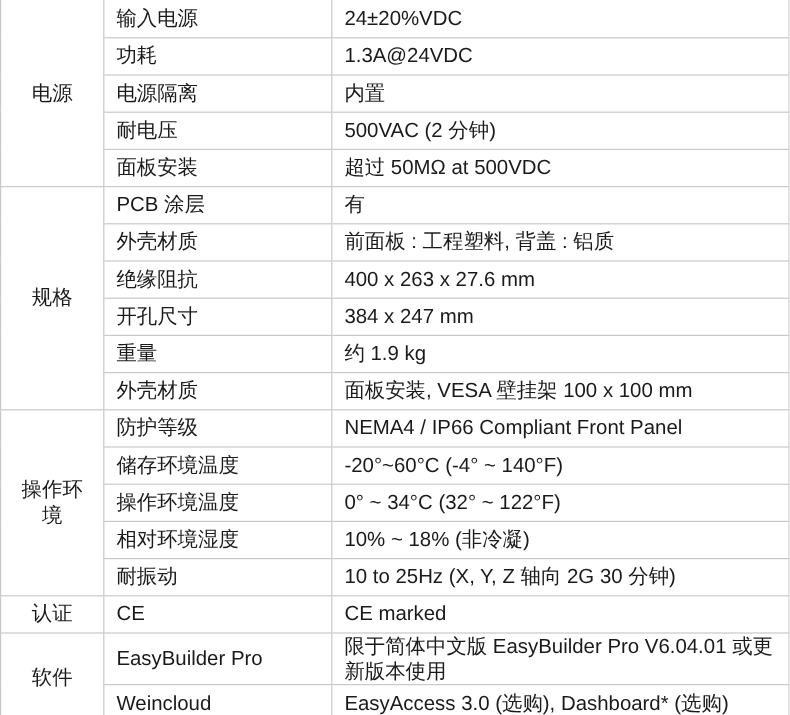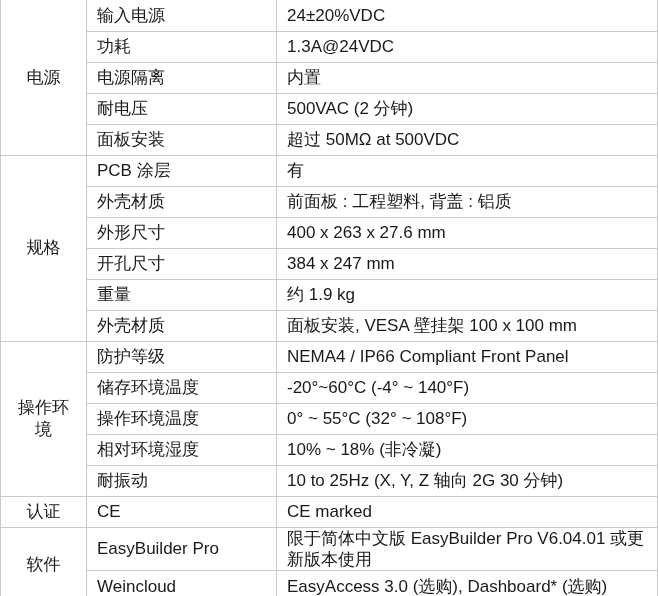--- a/index.html
+++ b/index.html
@@ -82,21 +82,21 @@
     <tr>
       <td class="group" rowspan="6">规格</td>
       <td class="item">PCB 涂层</td>
       <td class="value">有</td>
     </tr>
     <tr>
       <td class="item">外壳材质</td>
       <td class="value">前面板 : 工程塑料, 背盖 : 铝质</td>
     </tr>
     <tr>
-      <td class="item">外形尺寸</td>
+      <td class="item">绝缘阻抗</td>
       <td class="value">400 x 263 x 27.6 mm</td>
     </tr>
     <tr>
       <td class="item">开孔尺寸</td>
       <td class="value">384 x 247 mm</td>
     </tr>
     <tr>
       <td class="item">重量</td>
       <td class="value">约 1.9 kg</td>
     </tr>
@@ -109,21 +109,21 @@
       <td class="group" rowspan="5">操作环境</td>
       <td class="item">防护等级</td>
       <td class="value">NEMA4 / IP66 Compliant Front Panel</td>
     </tr>
     <tr>
       <td class="item">储存环境温度</td>
       <td class="value">-20°~60°C (-4° ~ 140°F)</td>
     </tr>
     <tr>
       <td class="item">操作环境温度</td>
-      <td class="value">0° ~ 55°C (32° ~ 108°F)</td>
+      <td class="value">0° ~ 34°C (32° ~ 122°F)</td>
     </tr>
     <tr>
       <td class="item">相对环境湿度</td>
       <td class="value">10% ~ 18% (非冷凝)</td>
     </tr>
     <tr>
       <td class="item">耐振动</td>
       <td class="value">10 to 25Hz (X, Y, Z 轴向 2G 30 分钟)</td>
     </tr>
 

